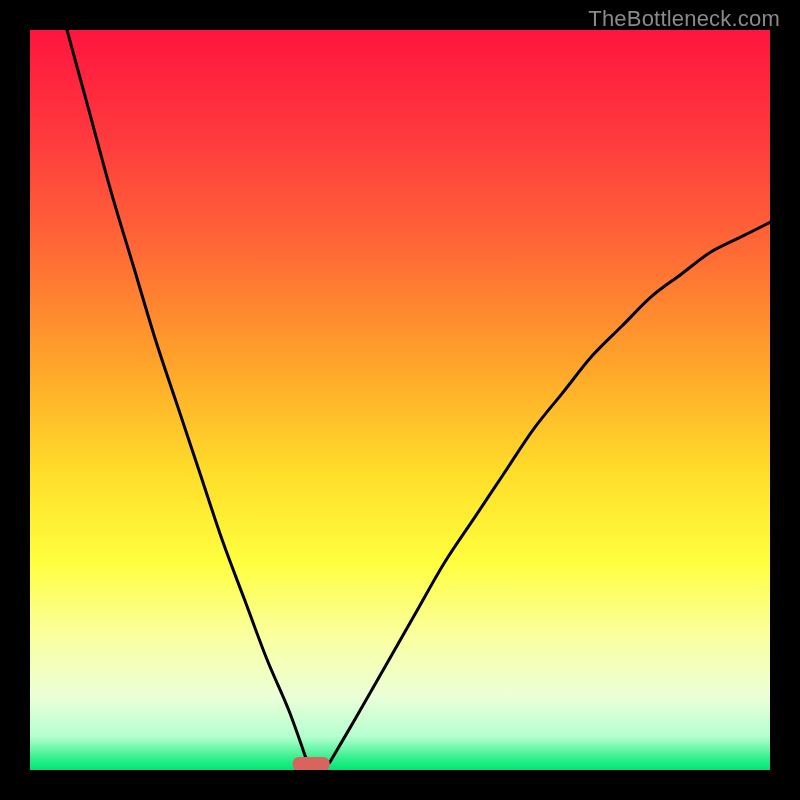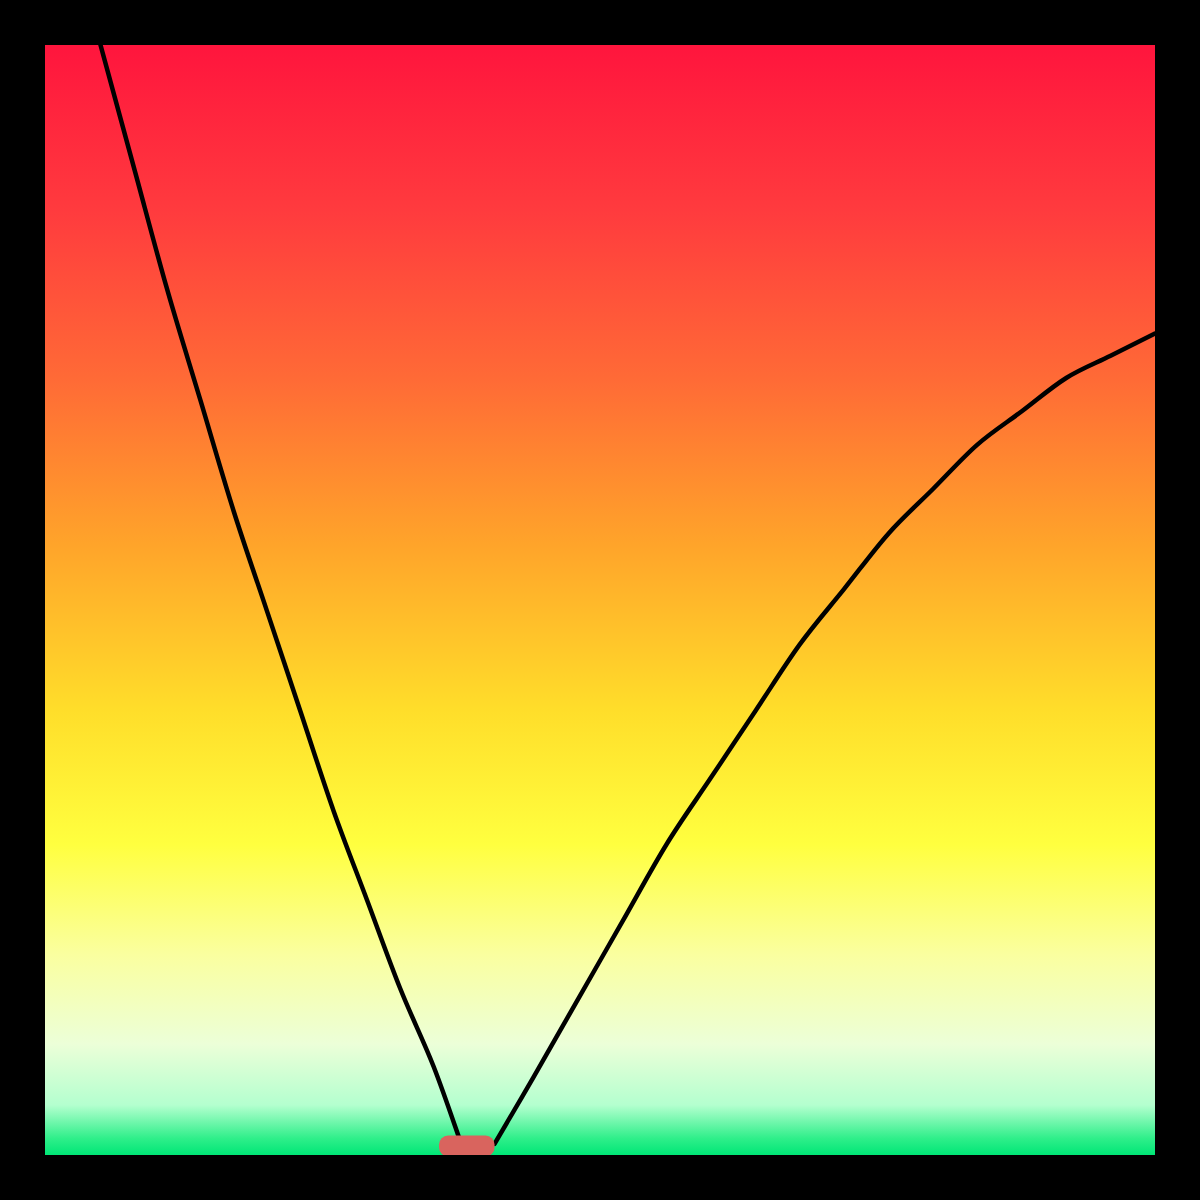--- a/index.html
+++ b/index.html
@@ -34,20 +34,21 @@
     color: #8a8a8a;
     font-weight: 500;
     letter-spacing: 0.2px;
   }
   svg { display: block; }
 </style>
 </head>
 <body>
 
 <div class="frame">
+  <div class="watermark">TheBottleneck.com</div>
   <div class="plot">
     <svg id="chart-svg" width="740" height="740" viewBox="0 0 740 740" preserveAspectRatio="none">
       <defs>
         <linearGradient id="bg-grad" x1="0" y1="0" x2="0" y2="1">
             <stop offset="0%" stop-color="#ff153d"></stop>
             <stop offset="15%" stop-color="#ff3b3e"></stop>
             <stop offset="30%" stop-color="#ff6a36"></stop>
             <stop offset="45%" stop-color="#ffa42a"></stop>
             <stop offset="60%" stop-color="#ffde2a"></stop>
             <stop offset="72%" stop-color="#ffff3f"></stop>

